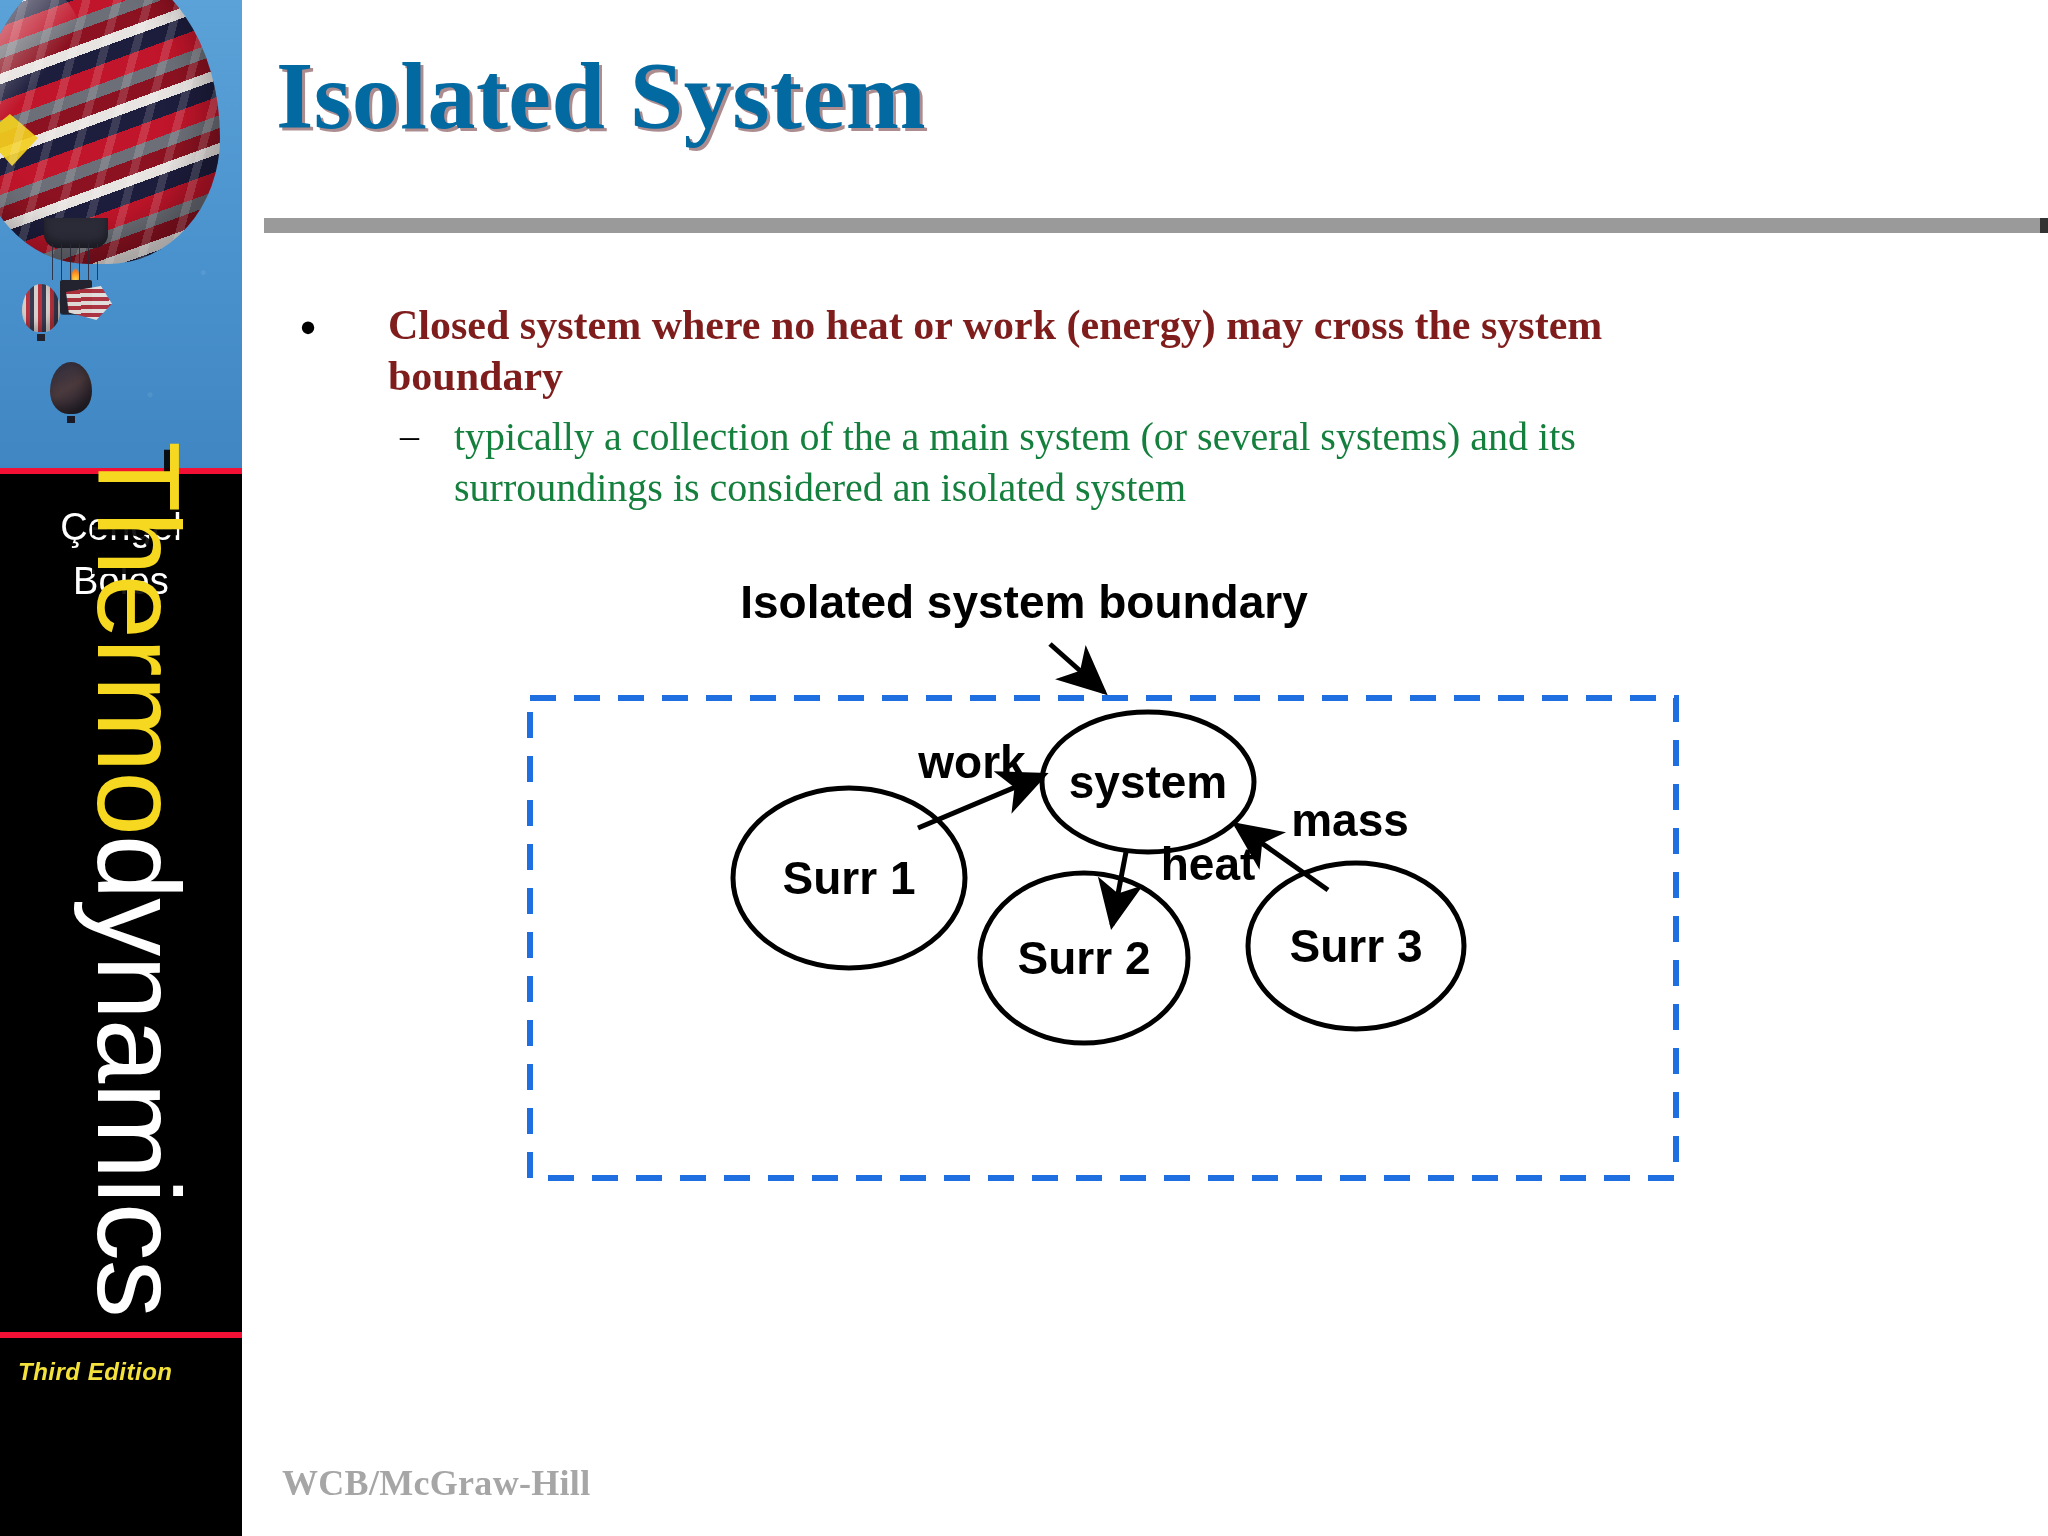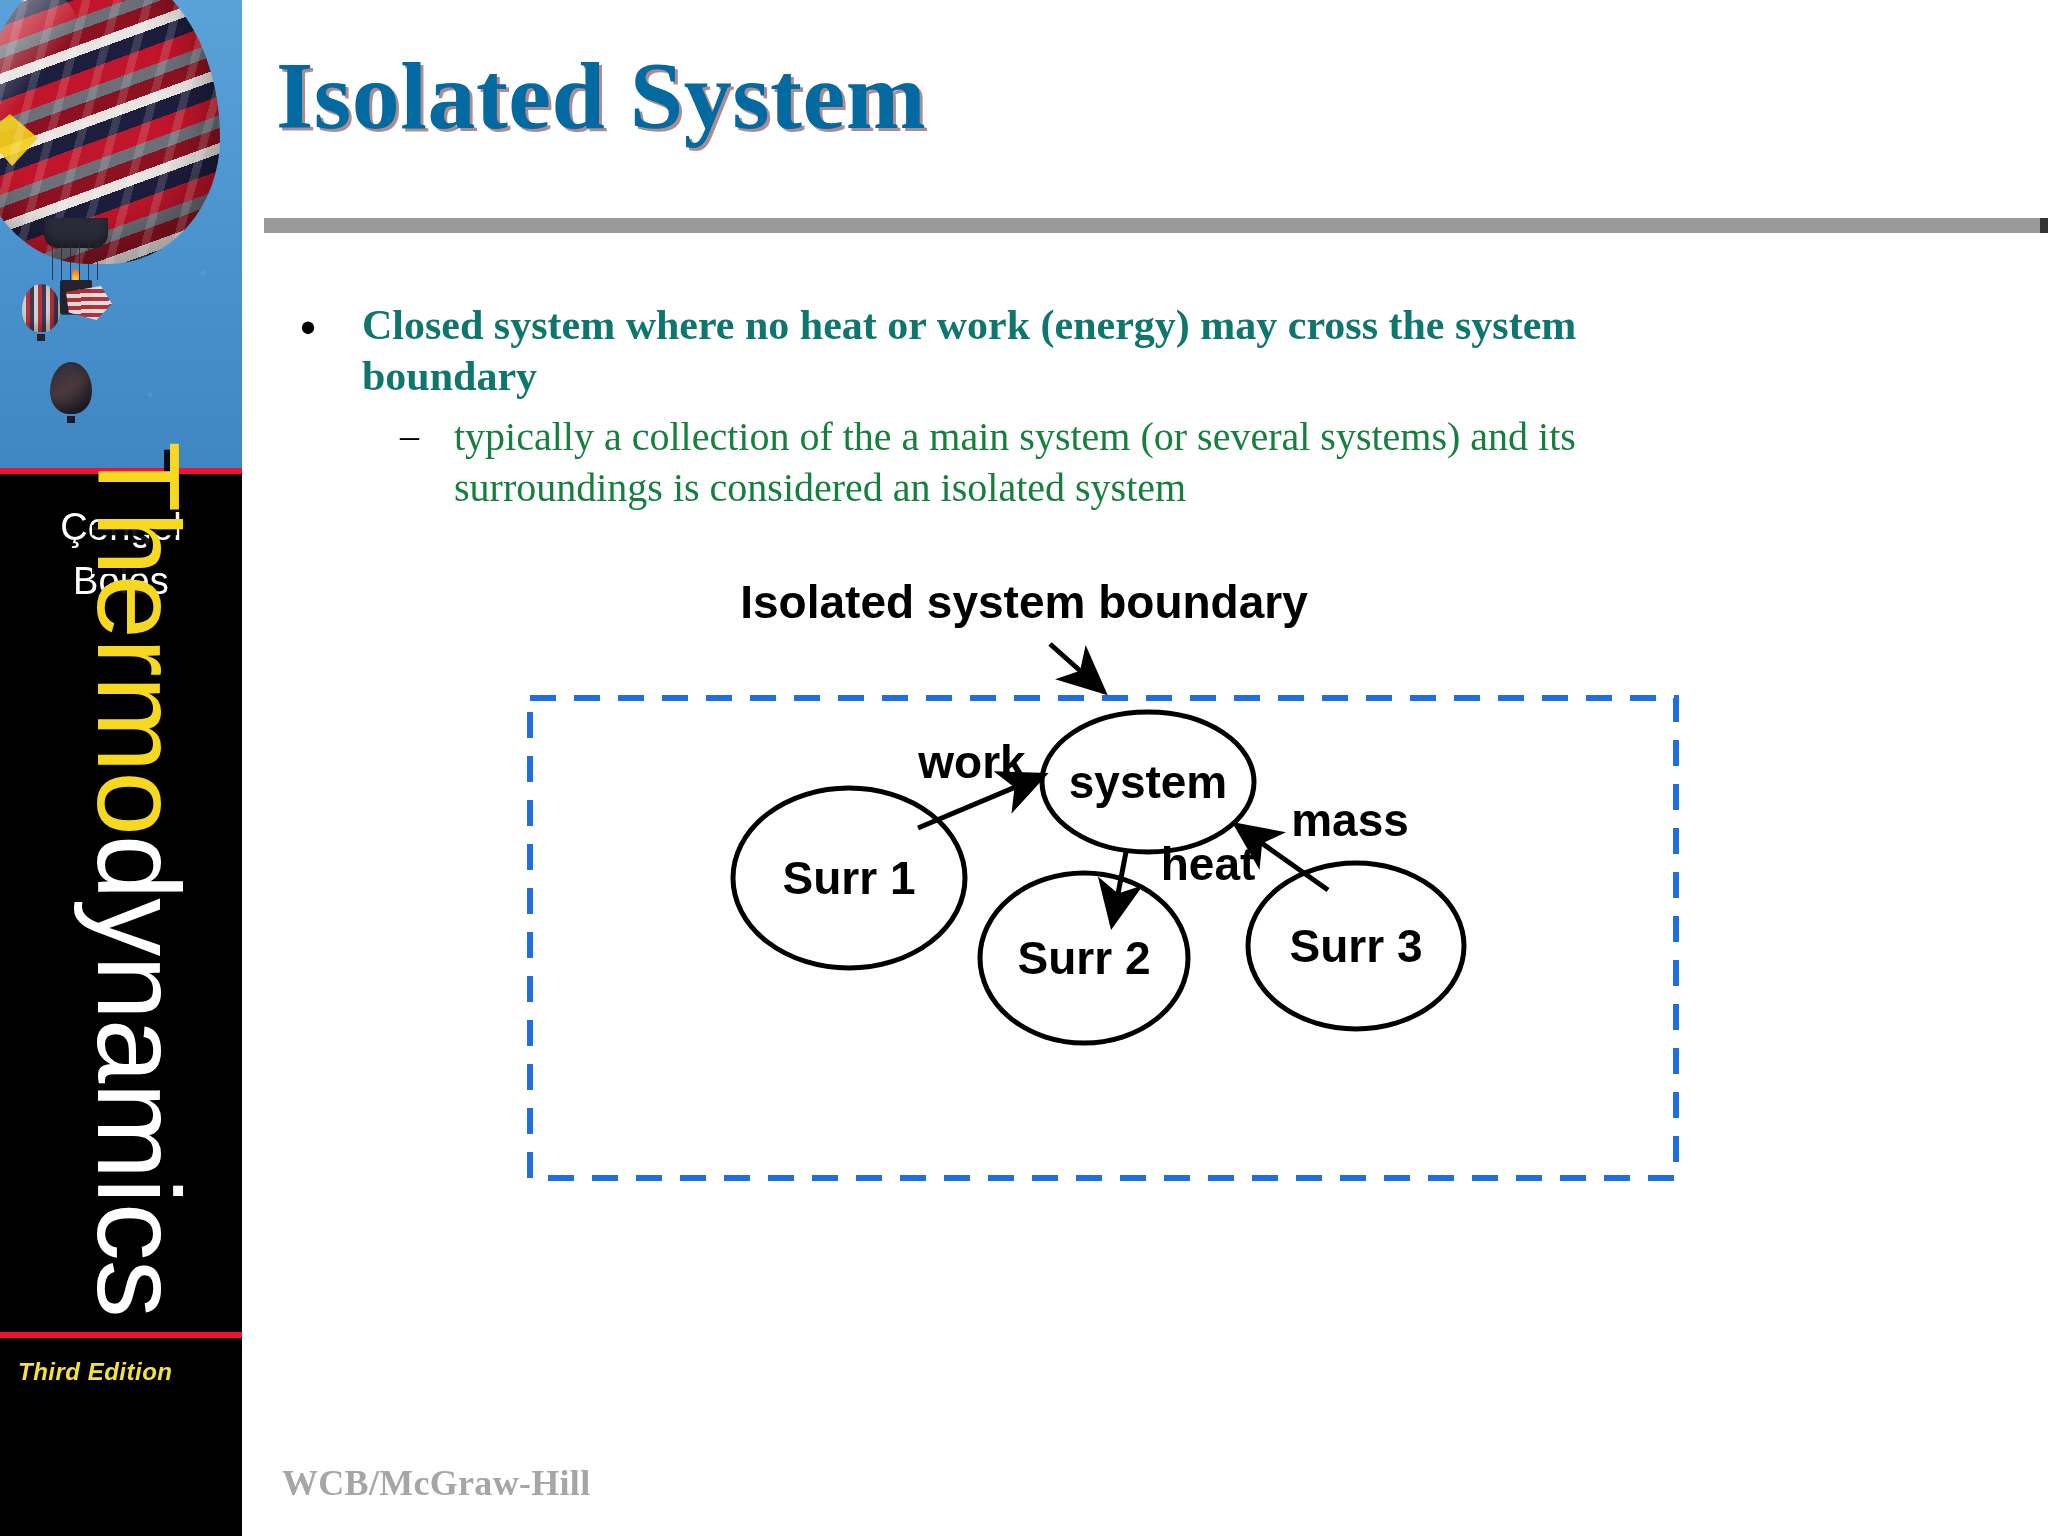--- a/index.html
+++ b/index.html
@@ -268,22 +268,23 @@
     font-size: 46px;
     line-height: 1.22;
     color: #000000;
     width: 62px;
   }
   .bullet-level1 .bullet-text {
     font-family: "Liberation Serif", serif;
     font-weight: bold;
     font-size: 42px;
     line-height: 1.22;
-    color: #0f766e;
+    color: #7f1d1d;
     max-width: 1390px;
+    margin-left: 26px;
   }
 
   .bullet-level2 { margin-left: 100px; margin-top: 8px; }
   .bullet-level2 .bullet-mark {
     font-weight: normal;
     font-size: 38px;
     width: 54px;
     line-height: 1.25;
   }
   .bullet-level2 .bullet-text {

